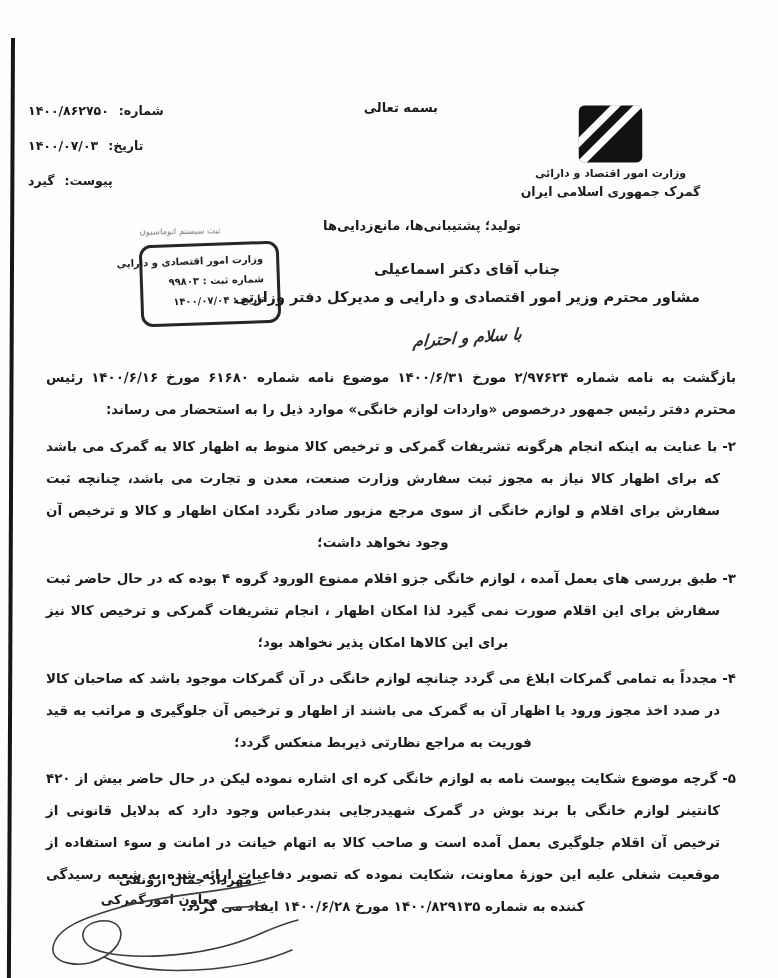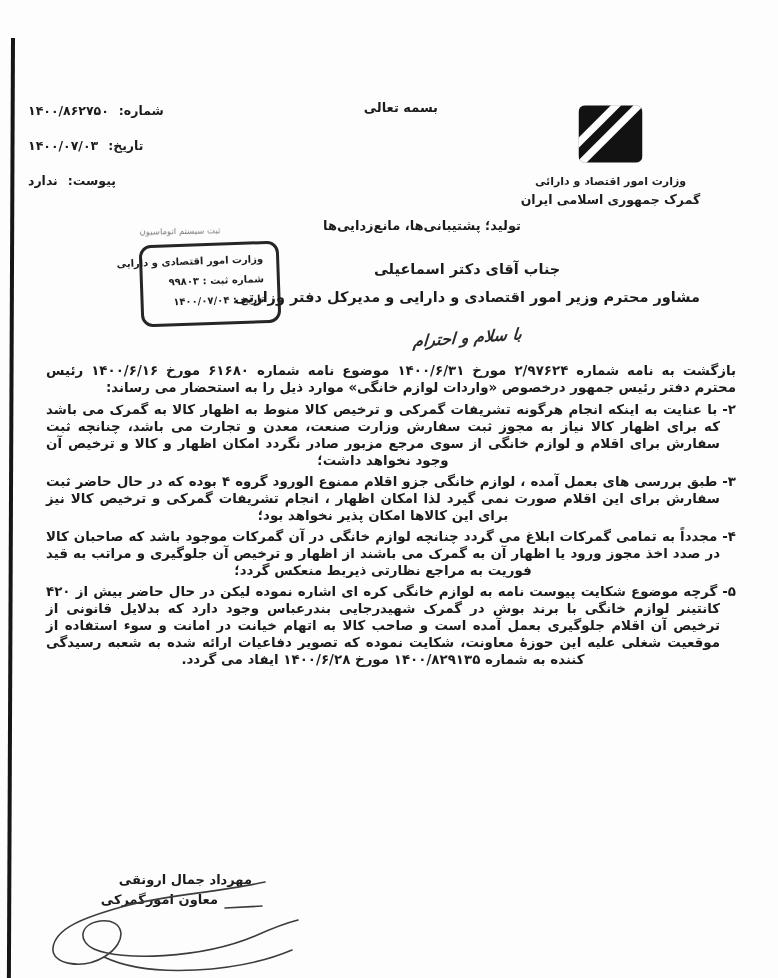--- a/index.html
+++ b/index.html
@@ -15,21 +15,21 @@
   }
   .besmele {
     position:absolute; top:100px; left:318px; width:120px;
     text-align:right; font-weight:bold; font-size:13px;
   }
   .meta { position:absolute; top:103px; left:28px; width:186px; font-size:12.5px; font-weight:bold; }
   .meta-row { margin-bottom:20px; text-align:left; white-space:nowrap; }
   .meta-label { margin-left:10px; }
   .letterhead { position:absolute; top:104px; left:508px; width:205px; text-align:center; }
   .letterhead svg { display:block; margin:0 auto; }
-  .org1 { font-size:11px; font-weight:bold; margin-top:11px; white-space:nowrap; }
+  .org1 { font-size:11px; font-weight:bold; margin-top:3px; white-space:nowrap; }
   .org2 { font-size:12.5px; font-weight:bold; margin-top:4px; white-space:nowrap; }
   .slogan {
     position:absolute; top:218px; left:272px; width:300px;
     text-align:center; font-weight:bold; font-size:13px;
   }
   .stamp-note {
     position:absolute; top:226px; left:110px; width:140px;
     font-size:8.5px; color:#787878; text-align:center;
     transform:rotate(-1deg); filter:blur(0.3px); white-space:nowrap;
   }
@@ -42,21 +42,21 @@
   .stamp-line { margin-bottom:9px; white-space:nowrap; }
   .recipient { position:absolute; top:261px; right:78px; text-align:center; font-weight:bold; font-size:14.5px; }
   .recipient-line { margin-bottom:12px; white-space:nowrap; }
   .salutation {
     position:absolute; top:328px; right:256px;
     font-size:16px; font-weight:bold; font-style:italic; color:#2b2b2b;
     transform:rotate(-4deg) skewX(-8deg); white-space:nowrap;
   }
   .body-text {
     position:absolute; top:362px; left:46px; width:690px;
-    font-size:13.4px; font-weight:bold; line-height:17px; text-align:justify;
+    font-size:13.4px; font-weight:bold; line-height:32px; text-align:justify;
   }
   .intro { margin:0 0 5px; }
   .item { margin:0 0 4px; padding-right:16px; text-indent:-16px; text-align:justify; text-align-last:center; }
   .item-num { margin-left:5px; }
   .sig-name  { position:absolute; top:872px; right:526px; font-size:13px; font-weight:bold; white-space:nowrap; }
   .sig-title { position:absolute; top:892px; right:560px; font-size:13px; font-weight:bold; white-space:nowrap; }
   .sig-svg { position:absolute; left:40px; top:862px; }
 </style>
 </head>
 <body>
@@ -68,21 +68,21 @@
   <div class="besmele">بسمه تعالی</div>
 
   <div class="meta">
     <div class="meta-row">
       <span class="meta-label">شماره:</span><span>۱۴۰۰/۸۶۲۷۵۰</span>
     </div>
     <div class="meta-row">
       <span class="meta-label">تاریخ:</span><span>۱۴۰۰/۰۷/۰۳</span>
     </div>
     <div class="meta-row">
-      <span class="meta-label">پیوست:</span><span>ندارد</span>
+      <span class="meta-label">پیوست:</span><span>گیرد</span>
     </div>
   </div>
 
   <div class="letterhead">
     <svg width="67" height="60" viewBox="0 0 100 90" aria-hidden="true">
       <defs>
           <clipPath id="lg">
             <rect x="2" y="2" width="96" height="86" rx="10"></rect>
           </clipPath>
         </defs>

